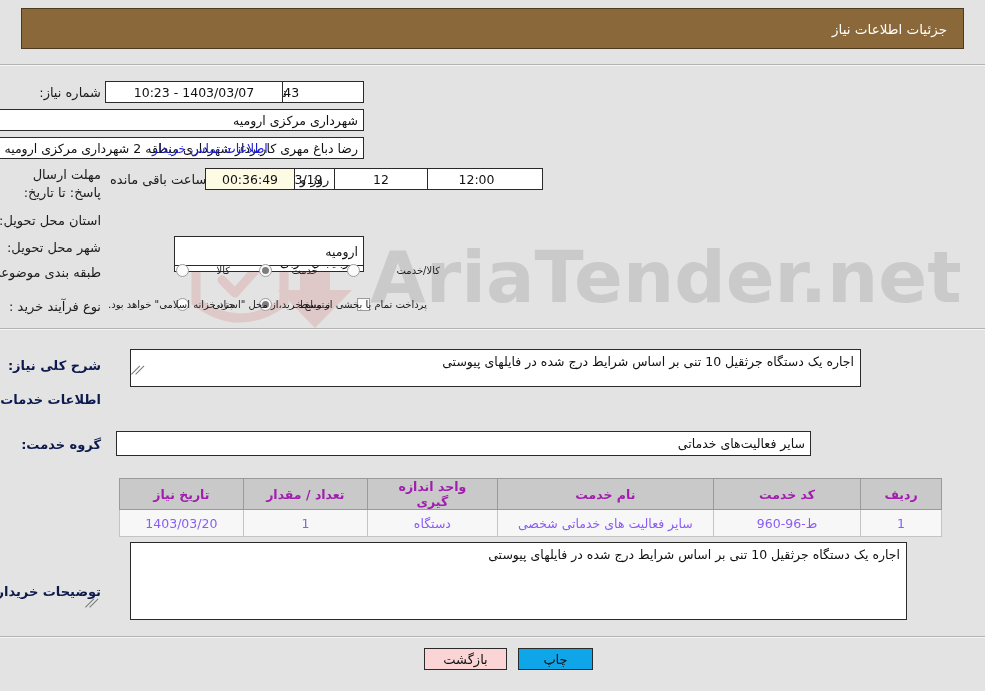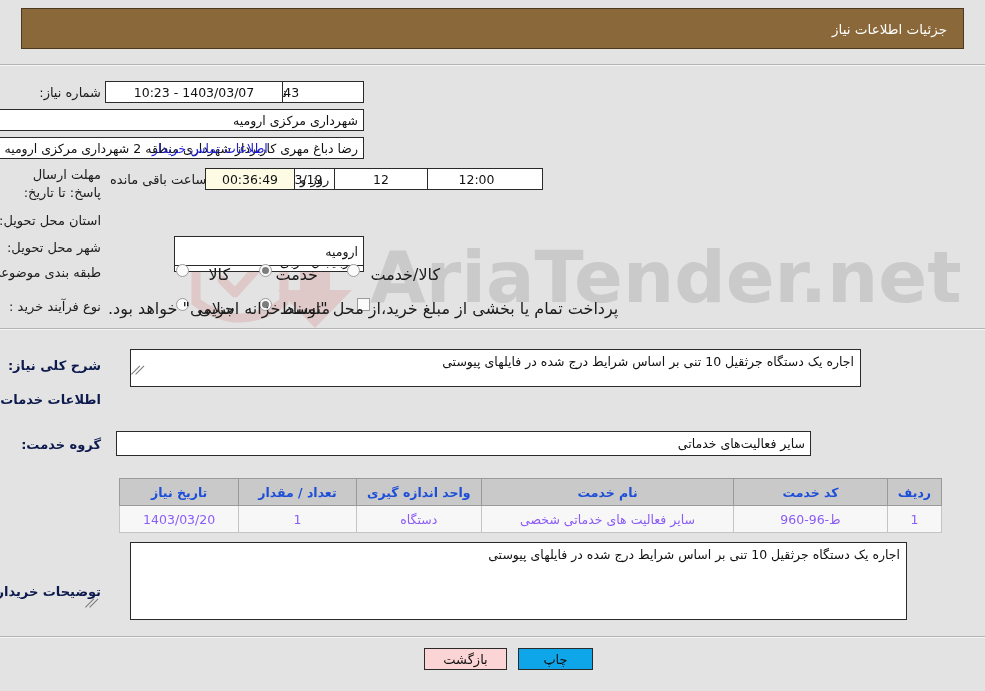--- a/index.html
+++ b/index.html
@@ -116,21 +116,21 @@
   .checkbox {
     position: absolute;
     width: 13px; height: 13px;
     border: 1px solid #9b9b9b;
     background: #fbfbfb;
     box-sizing: border-box;
     z-index: 4;
   }
   .ropt {
     position: absolute;
-    font-size: 16px;
+    font-size: 10px;
     color: #1c1c1c;
     white-space: nowrap;
     z-index: 4;
   }
 
   
   .ta {
     position: absolute;
     box-sizing: border-box;
     border: 1px solid #2a2a2a;
@@ -167,23 +167,23 @@
     position: absolute;
     border-collapse: collapse;
     z-index: 4;
     background: #fff;
     font-size: 12.5px;
   }
   .tbl th {
     background: #c9c9c9;
     border: 1px solid #9a9a9a;
     font-weight: bold;
-    color: #1d4ed8;
+    color: #a21caf;
     height: 26px;
-    padding: 0 8px;
+    padding: 0 22px;
     font-size: 12.5px;
   }
   .tbl td {
     background: #f7f7f7;
     border: 1px solid #c4c4c4;
     height: 26px;
     padding: 0 6px;
     text-align: center;
     color: #8b5cf6;
   }

